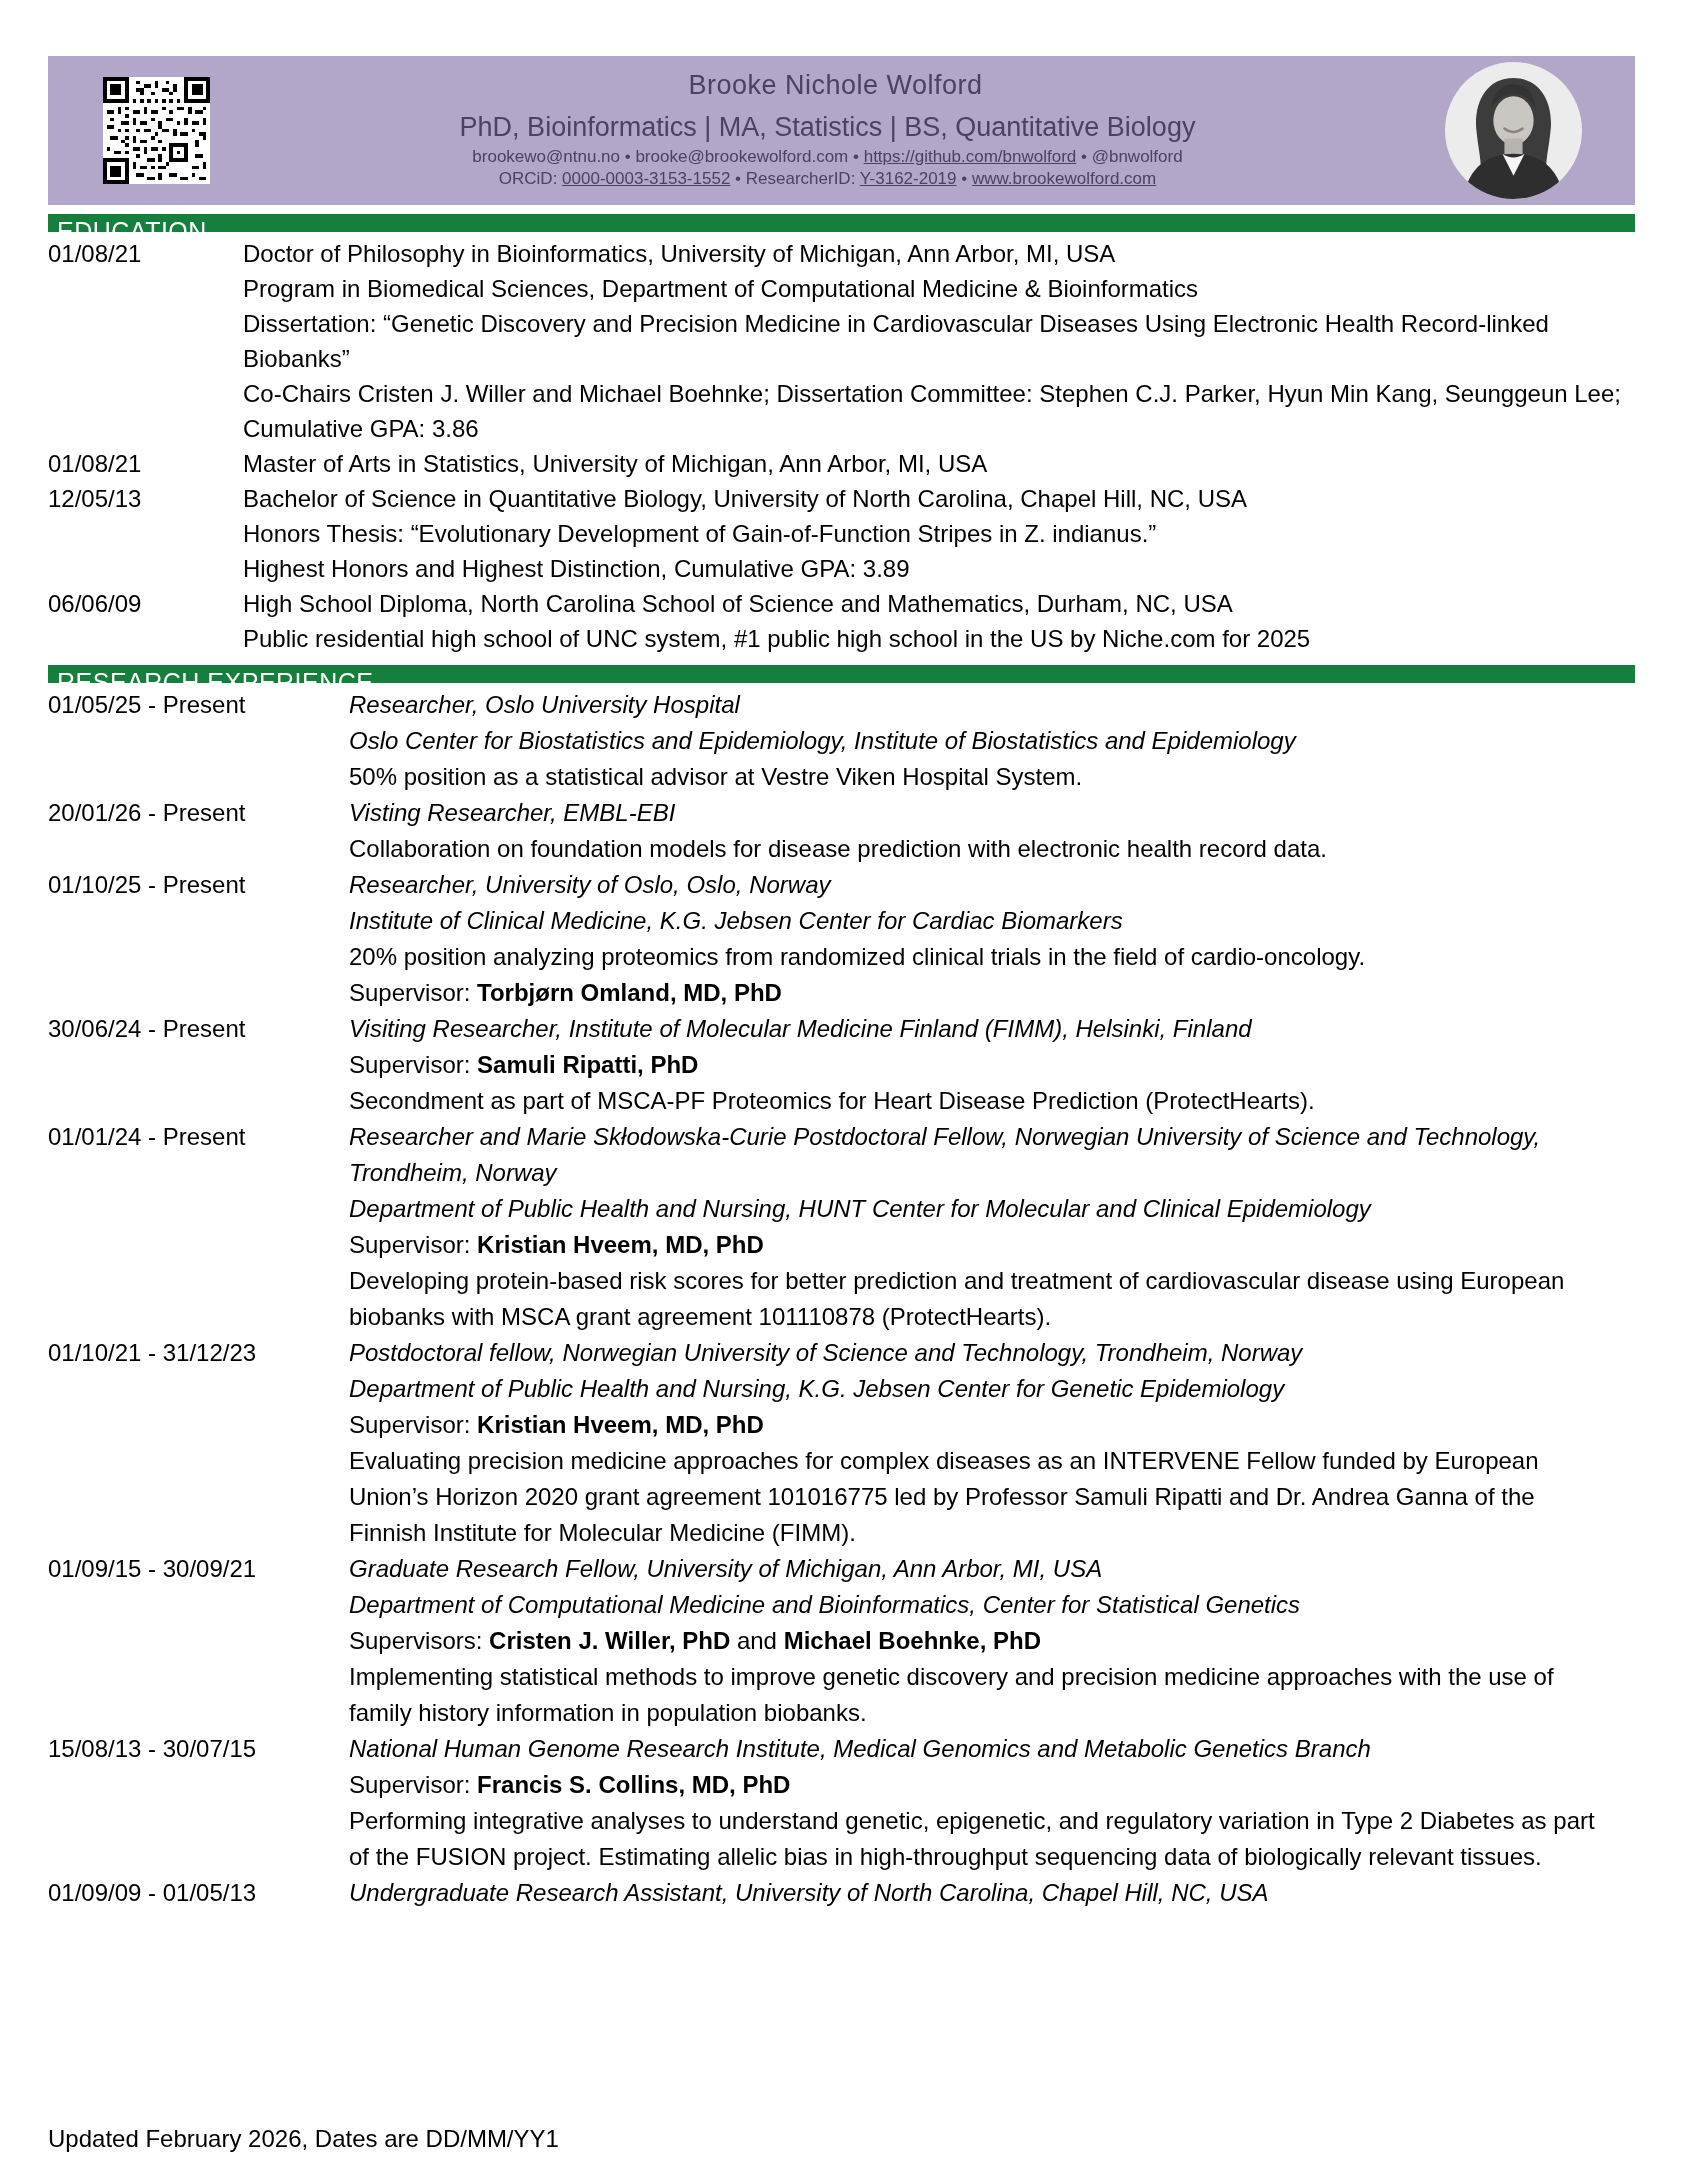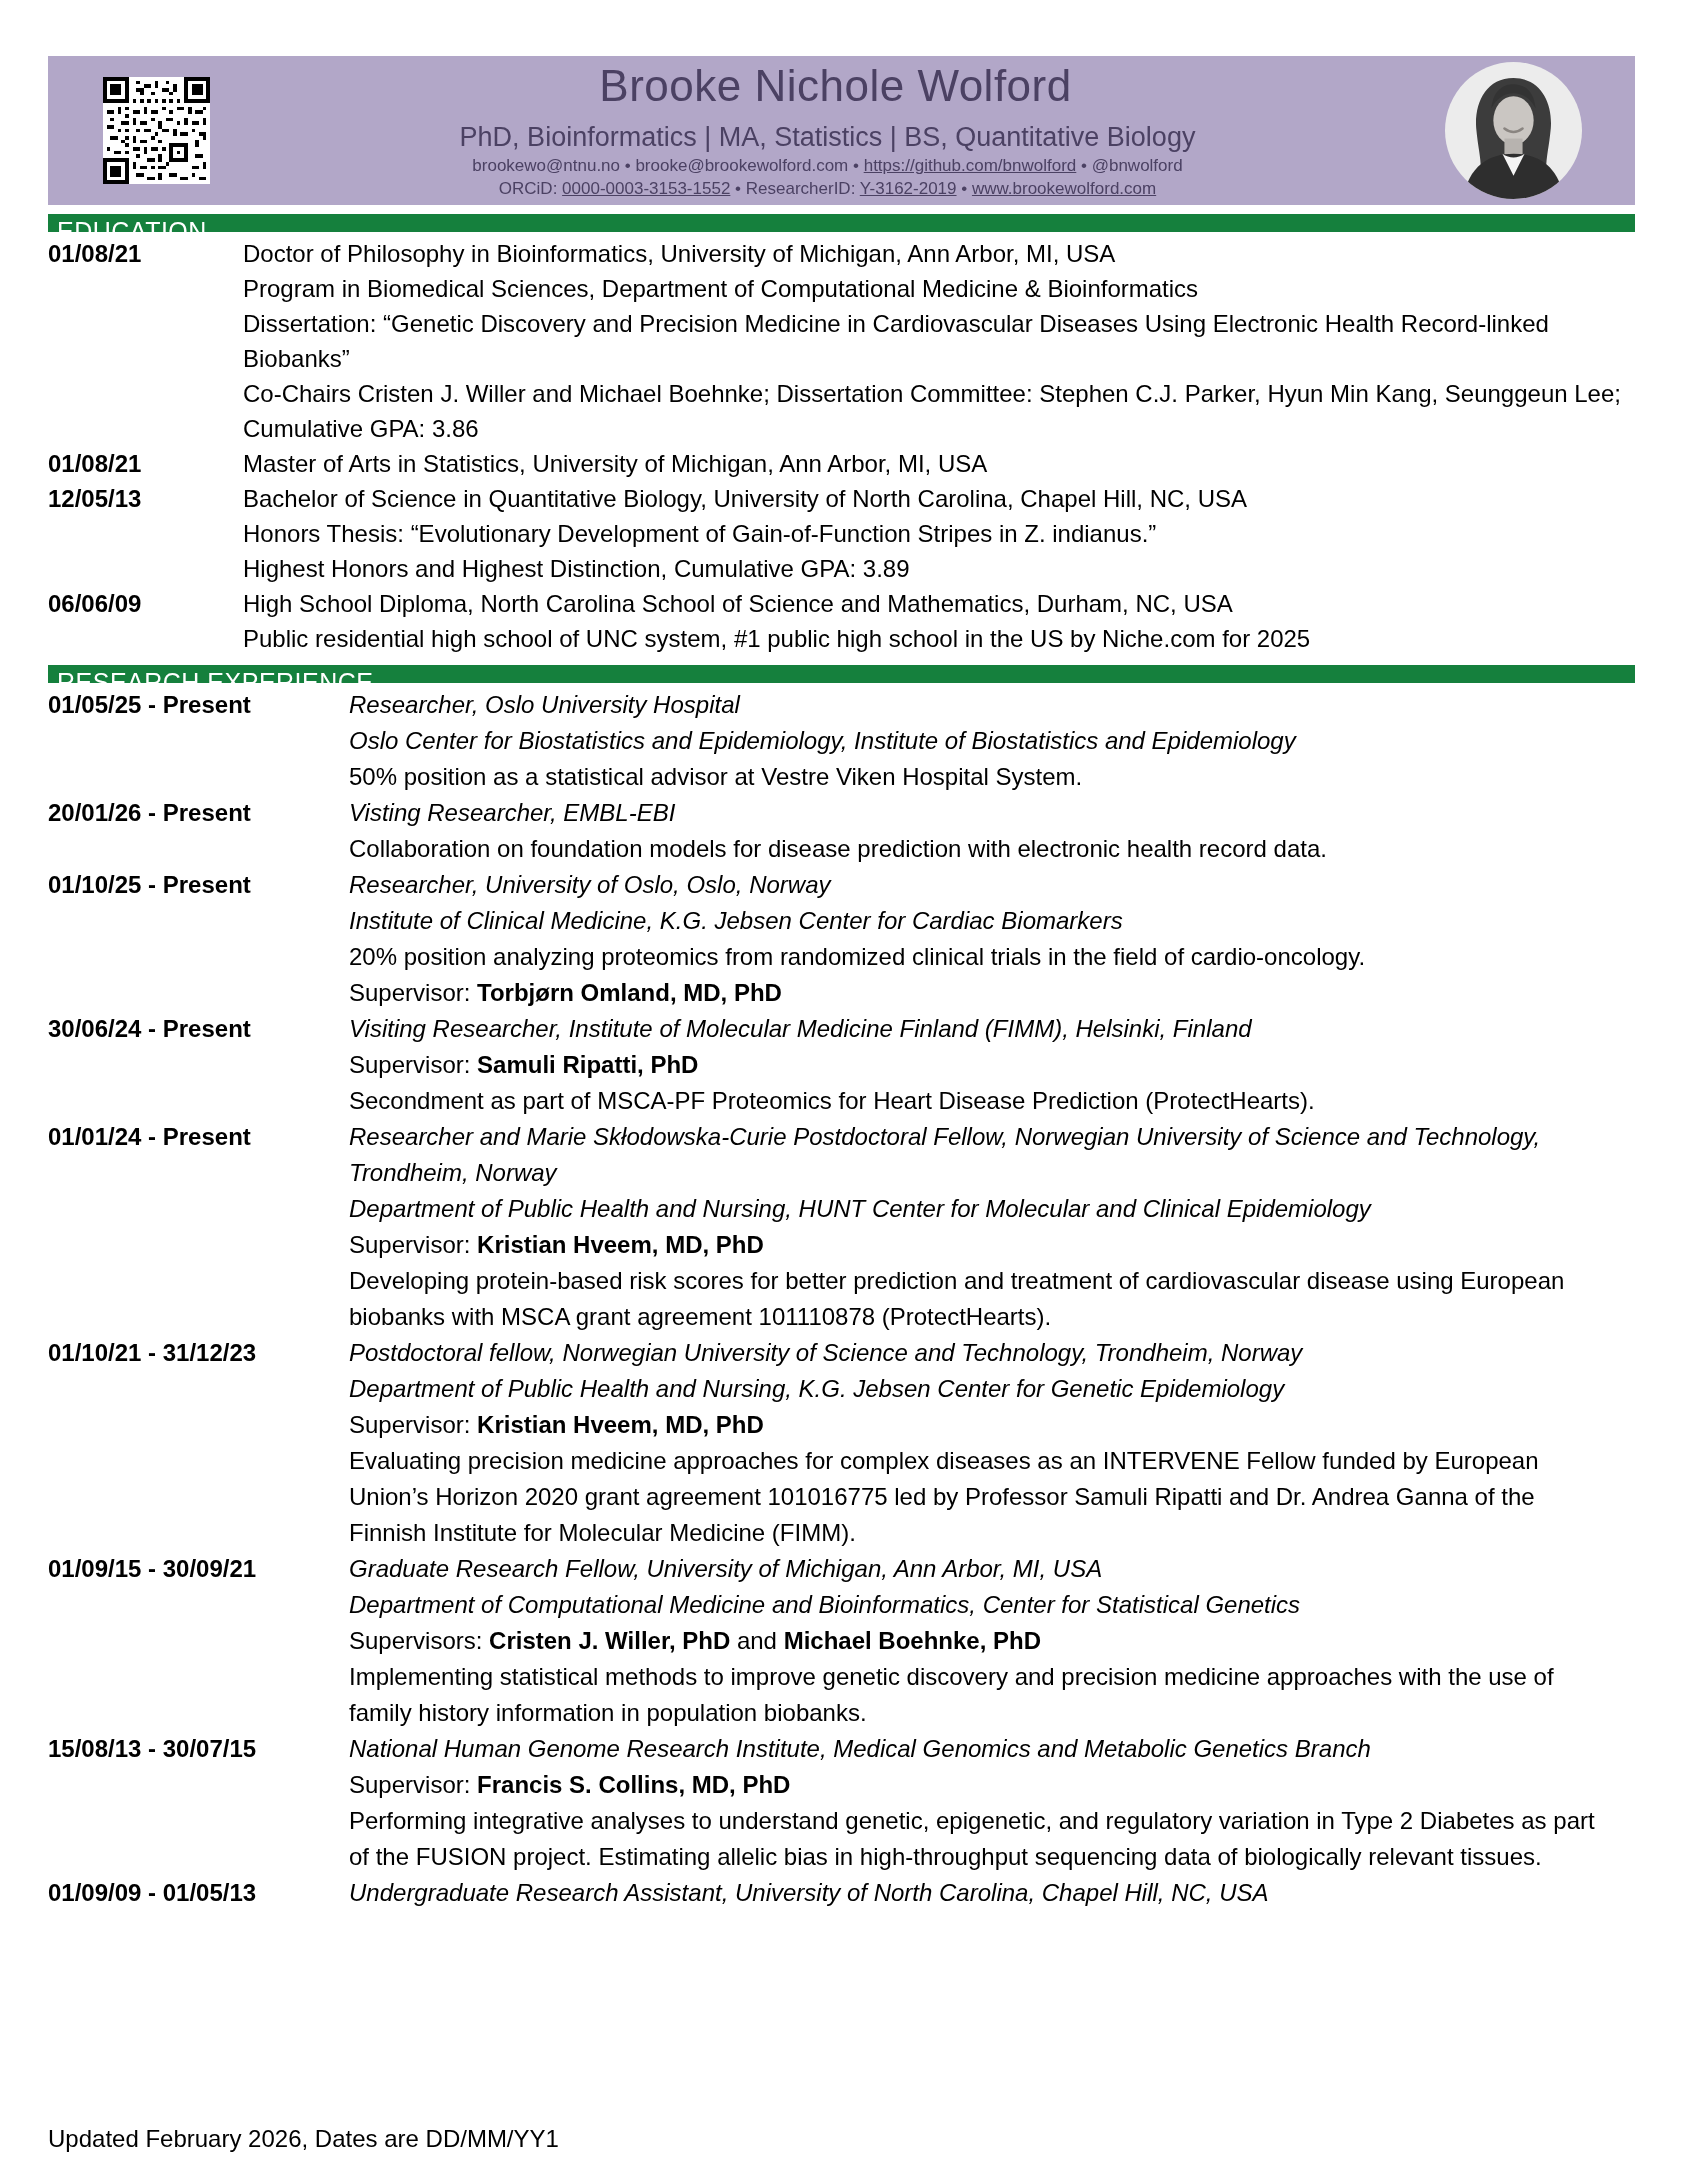--- a/index.html
+++ b/index.html
@@ -22,21 +22,21 @@
   }
   .qr-wrap{flex:0 0 auto;margin-left:55px;}
   .qr-wrap svg{display:block;width:107px;height:107px;}
   .head-center{
     flex:1 1 auto;
     text-align:center;
     color:#4b4163;
     line-height:1.16;
     padding-bottom:2px;
   }
-  .name{font-size:44px;letter-spacing:0.5px;padding-left:16px;}
+  .name{font-size:27px;letter-spacing:0.5px;padding-left:16px;}
   .creds{font-size:27px;margin-top:11px;}
   .contact{font-size:17px;margin-top:3px;}
   .contact .u{text-decoration:underline;}
   .photo-wrap{flex:0 0 auto;margin-right:53px;}
   .photo-wrap svg{display:block;width:137px;height:137px;}
   
   .secbar{
     background:#15803d;
     color:#ffffff;
     font-size:25px;
@@ -44,21 +44,21 @@
     line-height:34px;
     padding-left:9px;
     letter-spacing:0.5px;
     margin-top:9px;
   }
   
   .entries{margin-top:4px;}
   .entry-row{display:grid;}
   .edu .entry-row{grid-template-columns:195px 1fr;}
   .res .entry-row{grid-template-columns:301px 1fr;}
-  .entry-dates{font-size:24px;line-height:35px;font-weight:bold;}
+  .entry-dates{font-size:24px;line-height:35px;}
   .res .entry-dates{line-height:36px;}
   .entry-content{font-size:24px;line-height:35px;max-width:1396px;}
   .res .entry-content{line-height:36px;max-width:1257px;}
   .line{margin:0;}
   .line.title,.line.inst{font-style:italic;}
   .b{font-weight:bold;}
   
   .footer{
     position:absolute;
     left:48px;right:48px;top:2125px;

